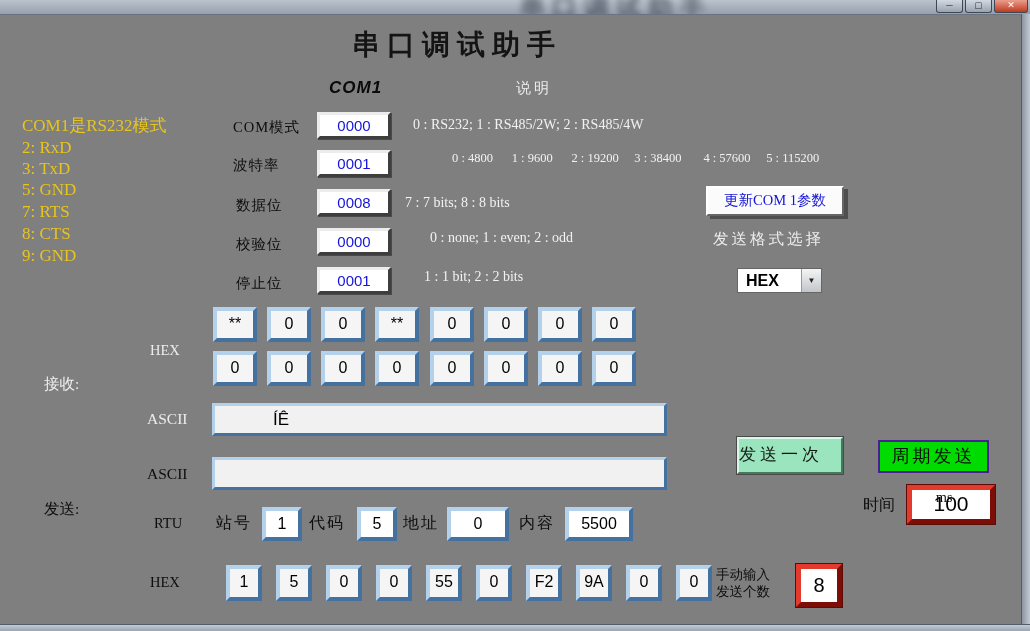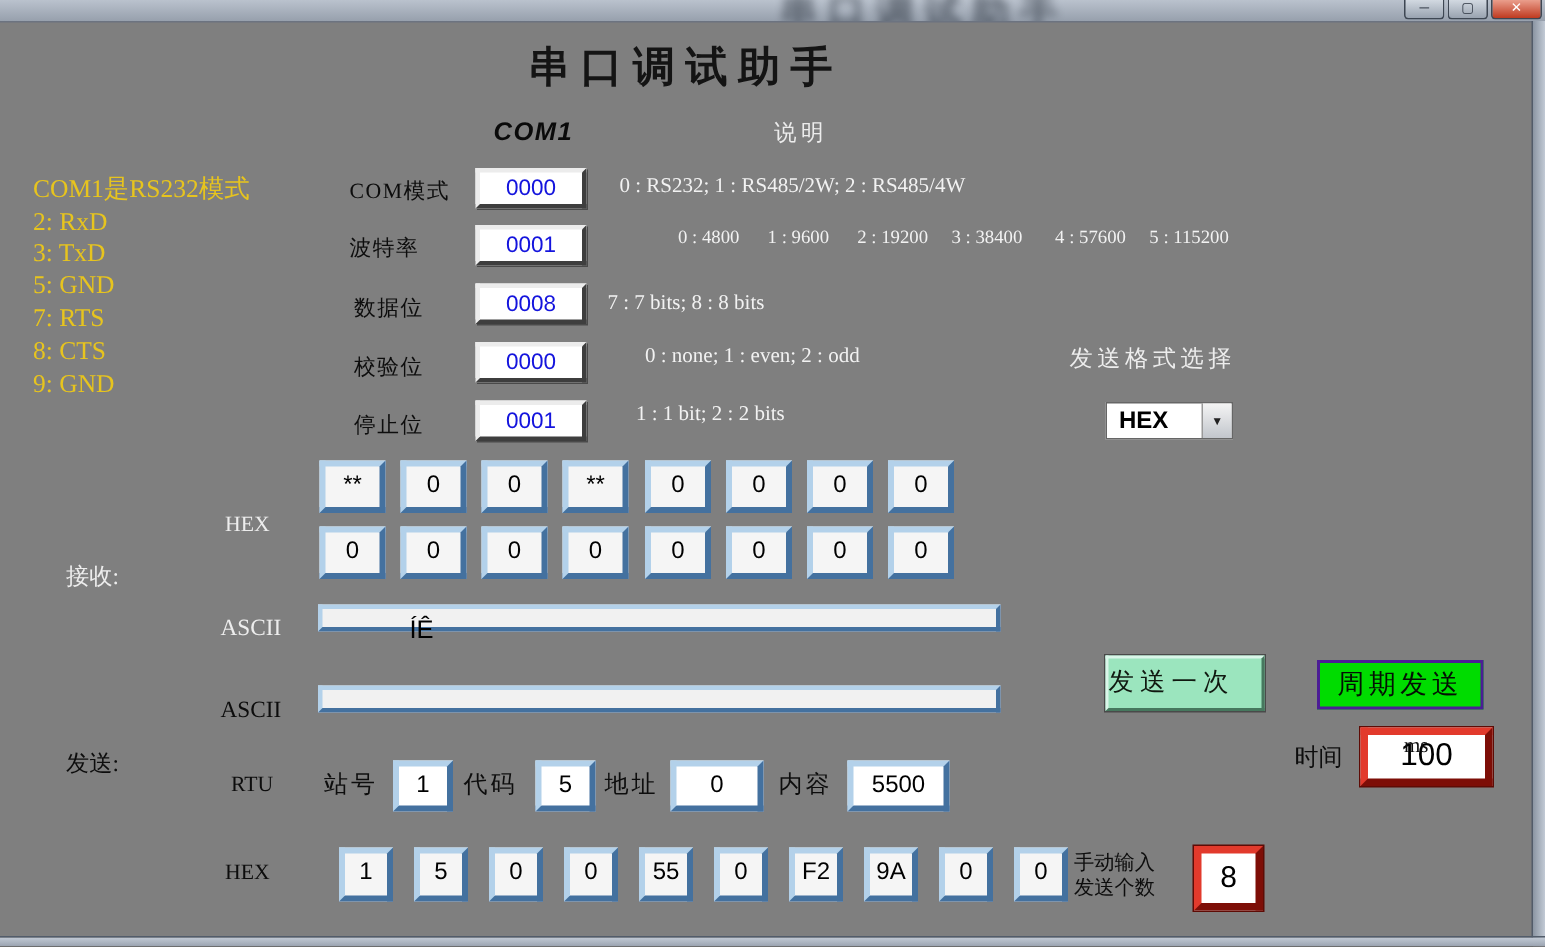--- a/index.html
+++ b/index.html
@@ -38,21 +38,21 @@
             text-align:center;color:#1414dd;font-family:"Liberation Sans",sans-serif;
             font-size:15px;line-height:21px;cursor:text;}
   .set-desc{color:#f2f2f2;font-size:14px;white-space:pre;}
   .set-desc.small{font-size:12.5px;}
 
   
   .bluebox{box-sizing:border-box;height:35px;border:4px solid;background:#f5f5f5;
             border-color:#b3d1ea #44719f #44719f #b3d1ea;color:#000;
             font-family:"Liberation Sans",sans-serif;font-size:16px;text-align:center;
             line-height:26px;cursor:text;}
-  .asciifield{box-sizing:border-box;left:212px;width:455px;height:18px;border:3px solid;
+  .asciifield{box-sizing:border-box;left:212px;width:455px;height:33px;border:3px solid;
             border-color:#b3d1ea #44719f #44719f #b3d1ea;background:#f1f1f1;
             font-family:"Liberation Sans",sans-serif;font-size:17px;line-height:27px;
             padding-left:58px;color:#000;cursor:text;}
 
   
   .redbox{box-sizing:border-box;border:5px solid;border-color:#e23a2c #7d0e07 #7d0e07 #e23a2c;
             background:#fff;box-shadow:0 0 0 1px #5e0b05;text-align:center;color:#000;
             font-family:"Liberation Sans",sans-serif;cursor:text;}
 
   
@@ -111,20 +111,21 @@
   <div class="abs set-desc" style="left:405px;top:195px;">7 : 7 bits; 8 : 8 bits</div>
 
   <div class="abs set-label" style="left:236px;top:235px;">校验位</div>
   <div class="abs set-field" style="top:228px;">0000</div>
   <div class="abs set-desc" style="left:430px;top:230px;">0 : none; 1 : even; 2 : odd</div>
 
   <div class="abs set-label" style="left:236px;top:274px;">停止位</div>
   <div class="abs set-field" style="top:267px;">0001</div>
   <div class="abs set-desc" style="left:424px;top:269px;">1 : 1 bit; 2 : 2 bits</div>
 
+  <div class="abs update-btn">更新COM 1参数</div>
   <div class="abs lbl-light" style="left:713px;top:229px;font-size:15.5px;letter-spacing:3px;">发送格式选择</div>
   <div class="abs combo">
     <span class="combo-text">HEX</span>
     <span class="combo-arrow">▼</span>
   </div>
 
   <div class="abs lbl-light" style="left:44px;top:374px;font-size:15.5px;">接收:</div>
   <div class="abs lbl-light" style="left:150px;top:342px;font-size:14.5px;">HEX</div>
 
   <div class="abs bluebox" style="left:213px;top:307px;width:44px;">**</div>

